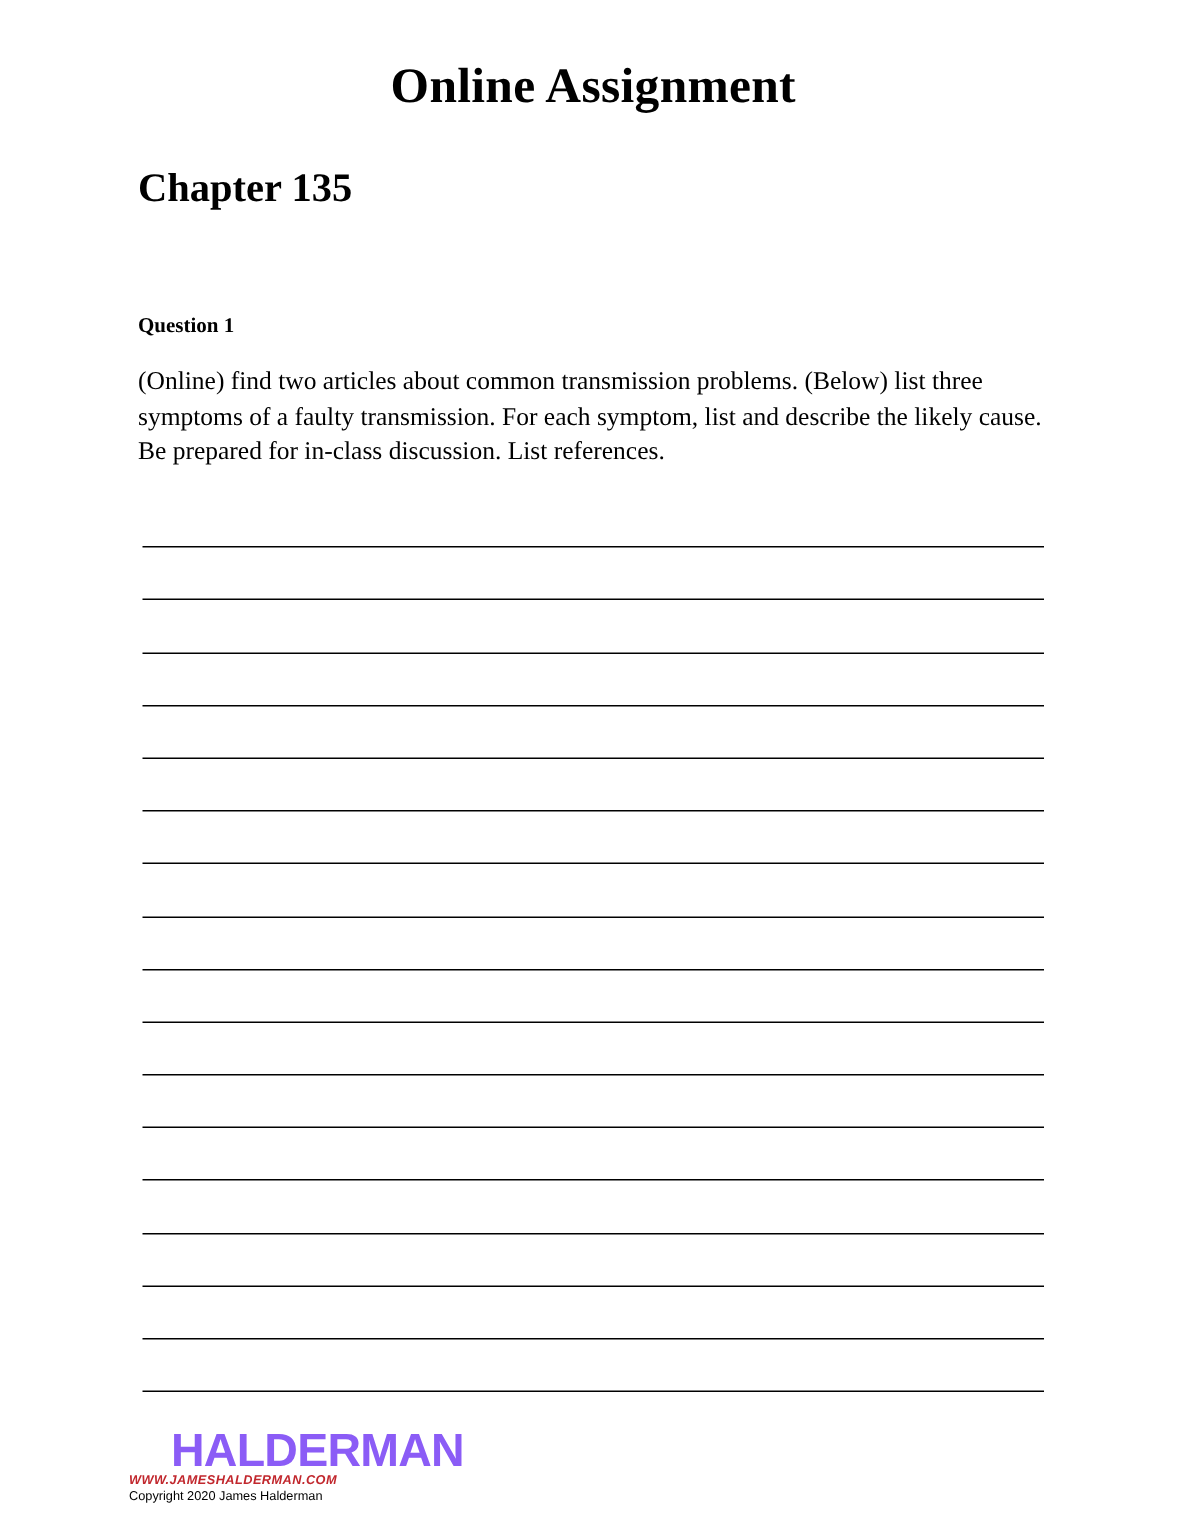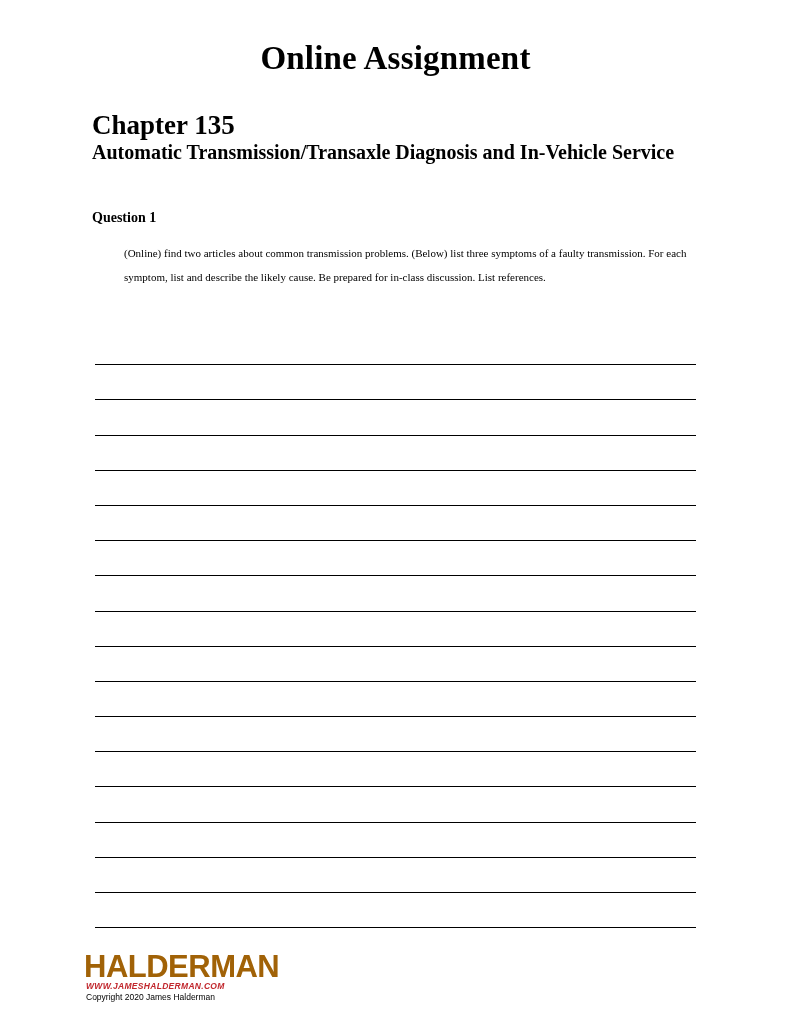--- a/index.html
+++ b/index.html
@@ -52,24 +52,23 @@
     top: 210px;
     left: 92px;
     font-weight: bold;
     font-size: 14px;
   }
   .question-text {
     position: absolute;
     top: 242px;
     left: 92px;
     width: 608px;
-    font-size: 11px;
+    font-size: 17px;
     line-height: 23.5px;
     text-align: left;
-    margin-left: 32px;
   }
   .answer-lines {
     position: absolute;
     top: 330px;
     left: 95px;
     width: 601px;
   }
   .answer-line {
     height: 34.2px;
     border-bottom: 1.6px solid #000000;
@@ -78,22 +77,23 @@
     position: absolute;
     left: 84px;
     bottom: 22px;
     width: 300px;
   }
   .brand {
     font-family: "Liberation Sans", sans-serif;
     font-weight: bold;
     font-size: 31px;
     letter-spacing: -0.5px;
-    color: #a16207;
+    color: #8b5cf6;
     line-height: 32px;
+    margin-left: 30px;
   }
   .brand-url {
     font-family: "Liberation Sans", sans-serif;
     font-weight: bold;
     font-size: 8.5px;
     color: #c1272d;
     letter-spacing: 0.3px;
     margin-top: -2px;
     margin-left: 2px;
     font-style: italic;
@@ -109,21 +109,20 @@
 </style>
 </head>
 <body>
 
 <div class="page">
 
   <div class="doc-title">Online Assignment</div>
 
   <div class="chapter-block">
     <div class="chapter-number">Chapter 135</div>
-    <div class="chapter-name">Automatic Transmission/Transaxle Diagnosis and In-Vehicle Service</div>
   </div>
 
   <div class="question-label">Question 1</div>
 
   <div class="question-text">(Online) find two articles about common transmission problems. (Below) list three symptoms of a faulty transmission. For each symptom, list and describe the likely cause. Be prepared for in-class discussion. List references.</div>
 
   <div class="answer-lines">
       <div class="answer-line"></div>
       <div class="answer-line"></div>
       <div class="answer-line"></div>

